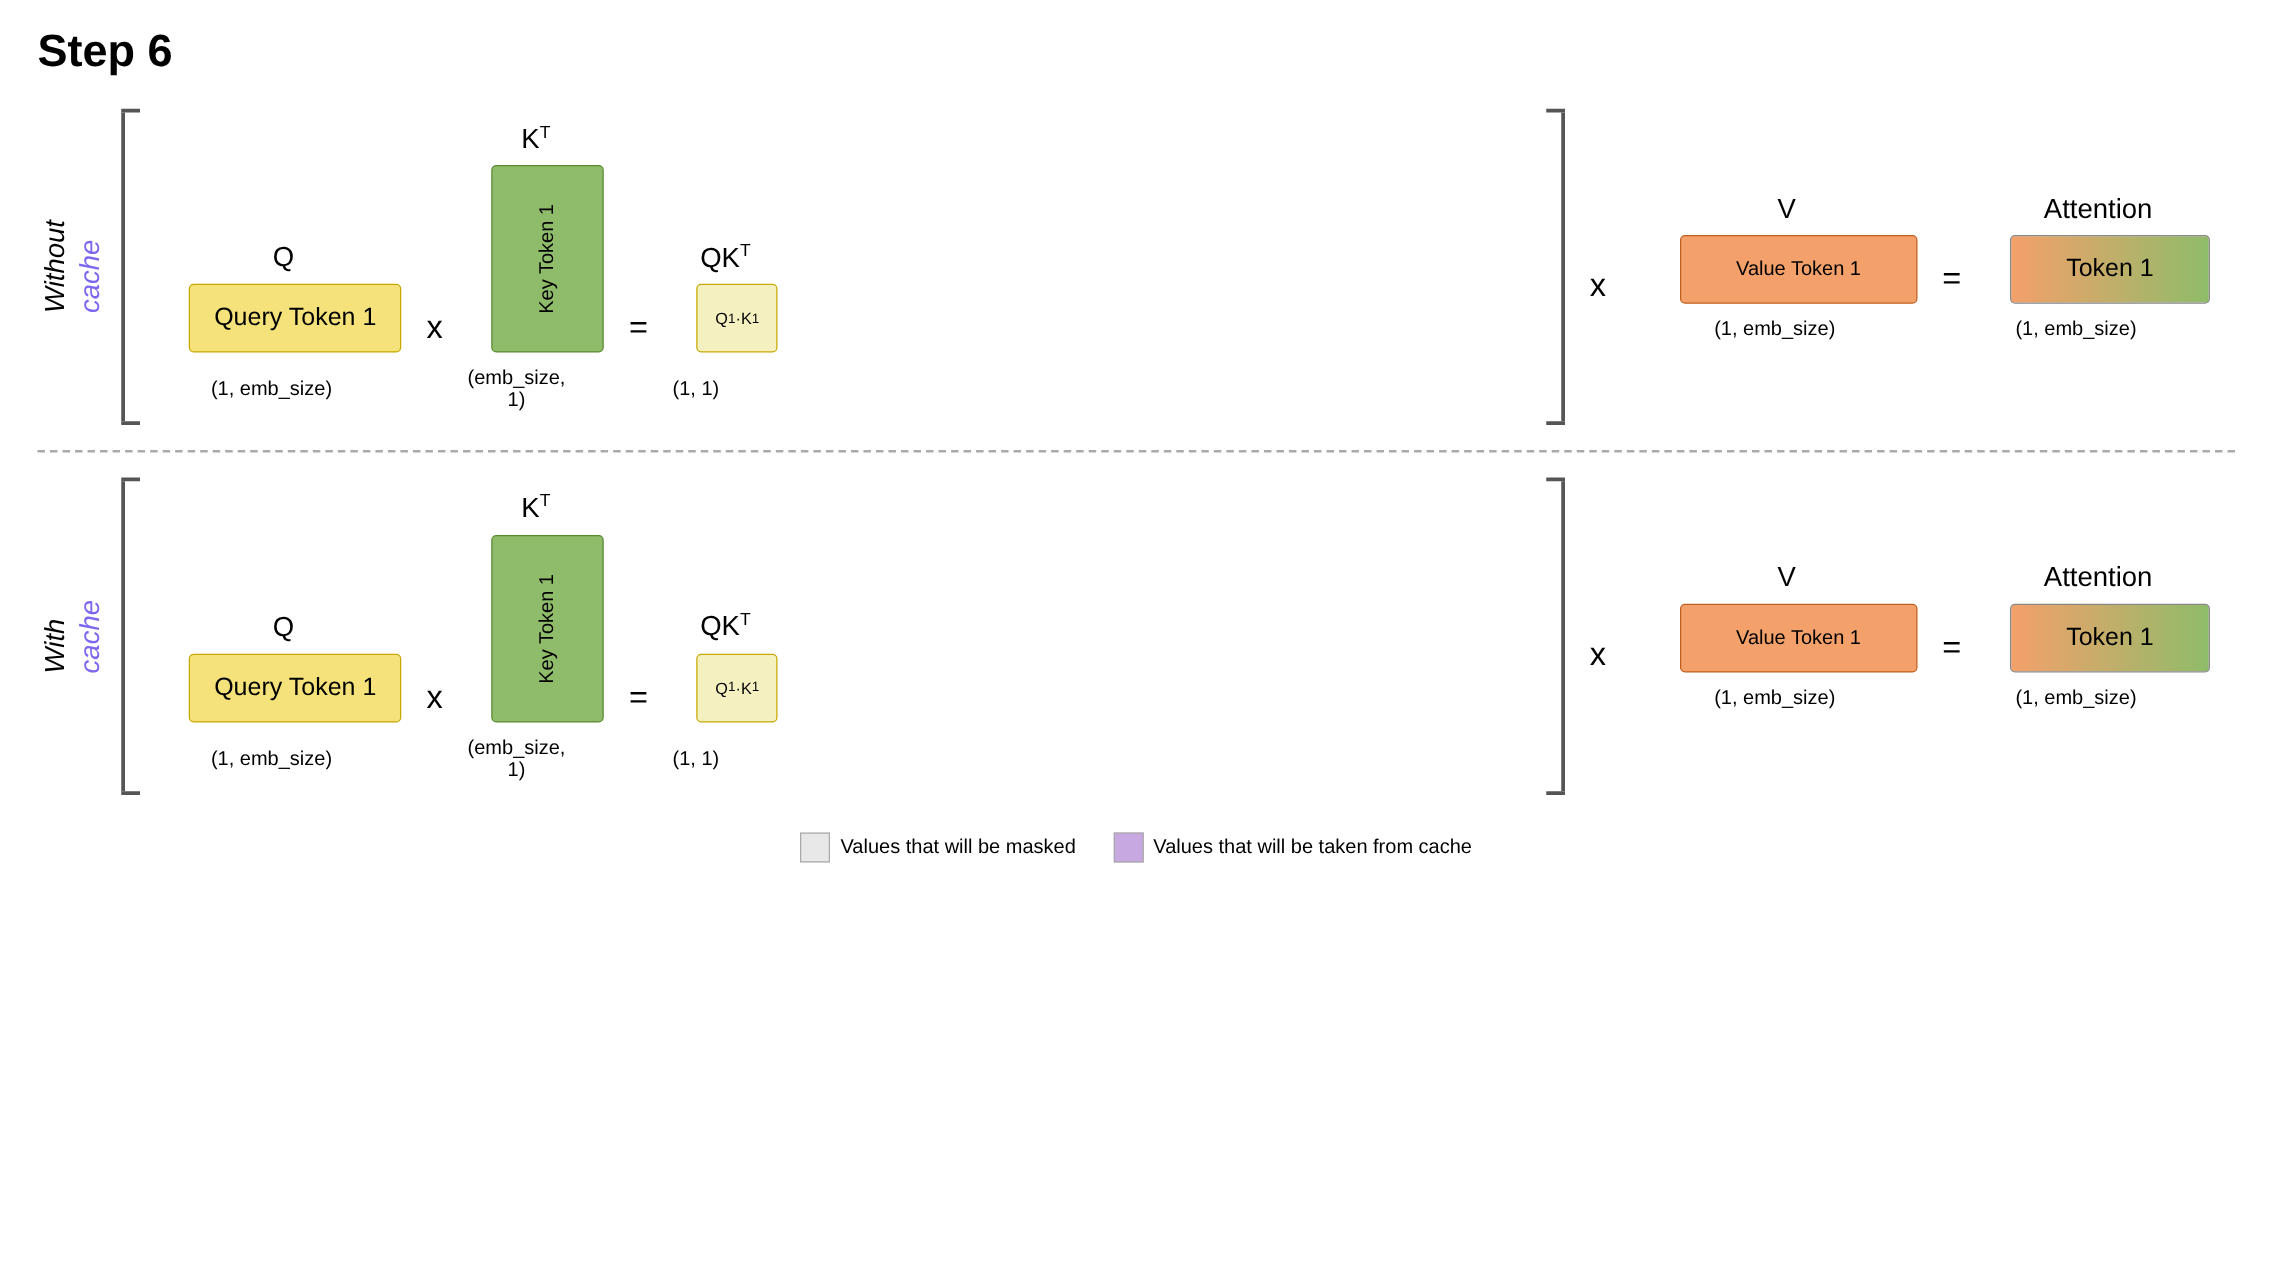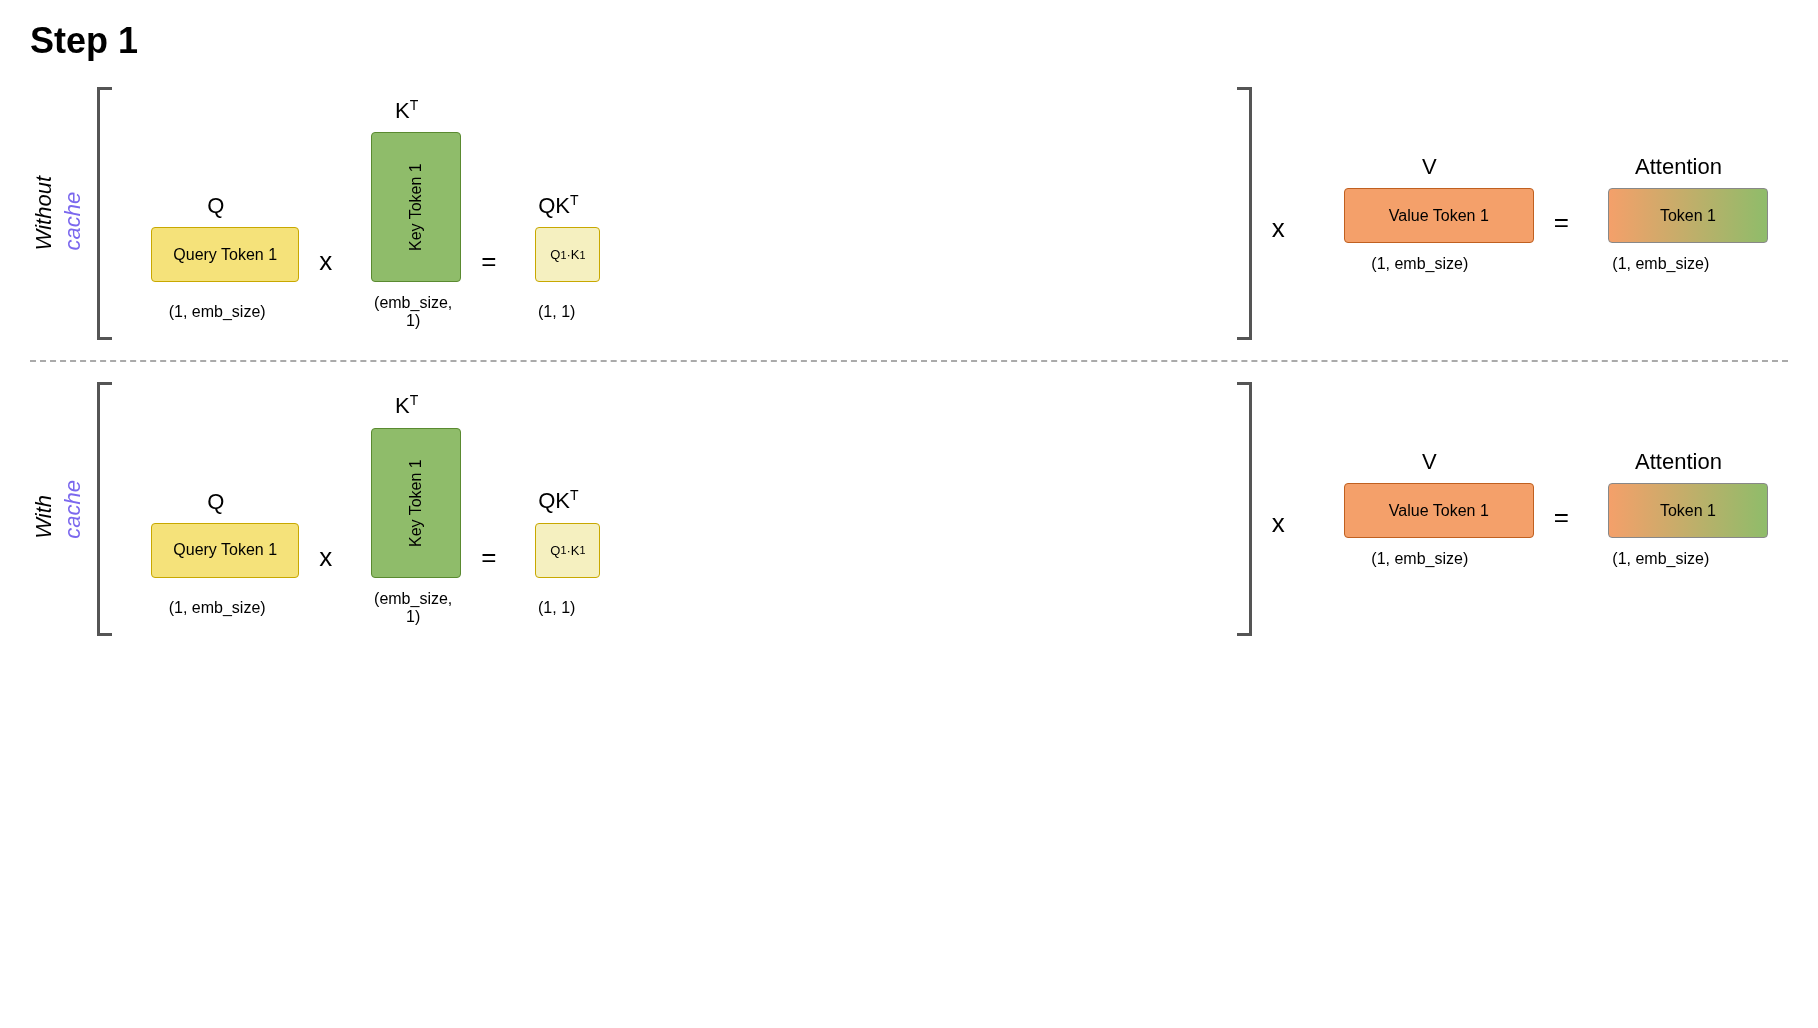--- a/index.html
+++ b/index.html
@@ -30,23 +30,23 @@
       justify-content: center;
       font-size: 16px;
       font-weight: normal;
       text-align: center;
       margin-left: 19px;
     }
 
     .query-token {
       background: #f5e27a;
       border: 1.5px solid #c8a800;
-      width: 148px;
-      height: 55px;
-      font-size: 16px;
+      width: 170px;
+      height: 55px;
+      font-size: 20px;
     }
 
     .key-token {
       background: #8fbc6a;
       border: 1.5px solid #5a8a30;
       width: 90px;
       height: 150px;
       font-size: 16px;
       writing-mode: vertical-rl;
       transform: rotate(180deg);
@@ -66,28 +66,28 @@
       width: 190px;
       height: 55px;
       font-size: 16px;
     }
 
     .attention-token {
       background: linear-gradient(to right, #f4a06a, #8fbc6a);
       border: 1.5px solid #888;
       width: 160px;
       height: 55px;
-      font-size: 16px;
+      font-size: 20px;
     }
   </style>
 </head>
 <body>
 
 <div>
-  <div class="step-title">Step 1</div>
+  <div class="step-title">Step 6</div>
 
   <div class="main-container">
 
     <div style="display:flex; flex-direction:row; align-items:center; padding: 15px 0; gap:0;">
 
       <div style="writing-mode:vertical-rl; transform:rotate(180deg); font-style:italic; font-size:22px; margin-right:10px; display:flex; align-items:center; justify-content:center; white-space:nowrap; min-width:55px; line-height:1.3;">
         <span>Without<br><span style="color:#7b68ee;">cache</span></span>
       </div>
 
       <div style="display:flex; flex-direction:column; align-self:stretch;">
@@ -234,15 +234,25 @@
 
         <div style="display:flex; flex-direction:row; align-items:center; gap:20px; margin-top:12px;">
           <div style="font-size:16px; width:190px; text-align:center;">(1, emb_size)</div>
           <div style="width:26px;"></div>
           <div style="font-size:16px; width:160px; text-align:center;">(1, emb_size)</div>
         </div>
       </div>
 
     </div>
 
+    <div style="display:flex; align-items:center; justify-content:center; gap:30px; margin-top:15px; font-size:16px;">
+      <div style="display:flex; align-items:center; gap:8px;">
+        <div style="width:24px; height:24px; background:#e8e8e8; border:1.5px solid #aaa;"></div>
+        <span>Values that will be masked</span>
+      </div>
+      <div style="display:flex; align-items:center; gap:8px;">
+        <div style="width:24px; height:24px; background:#c8a8e0; border:1.5px solid #aaa;"></div>
+        <span>Values that will be taken from cache</span>
+      </div>
+    </div>
 
   </div>
 </div>
 
 </body></html>

